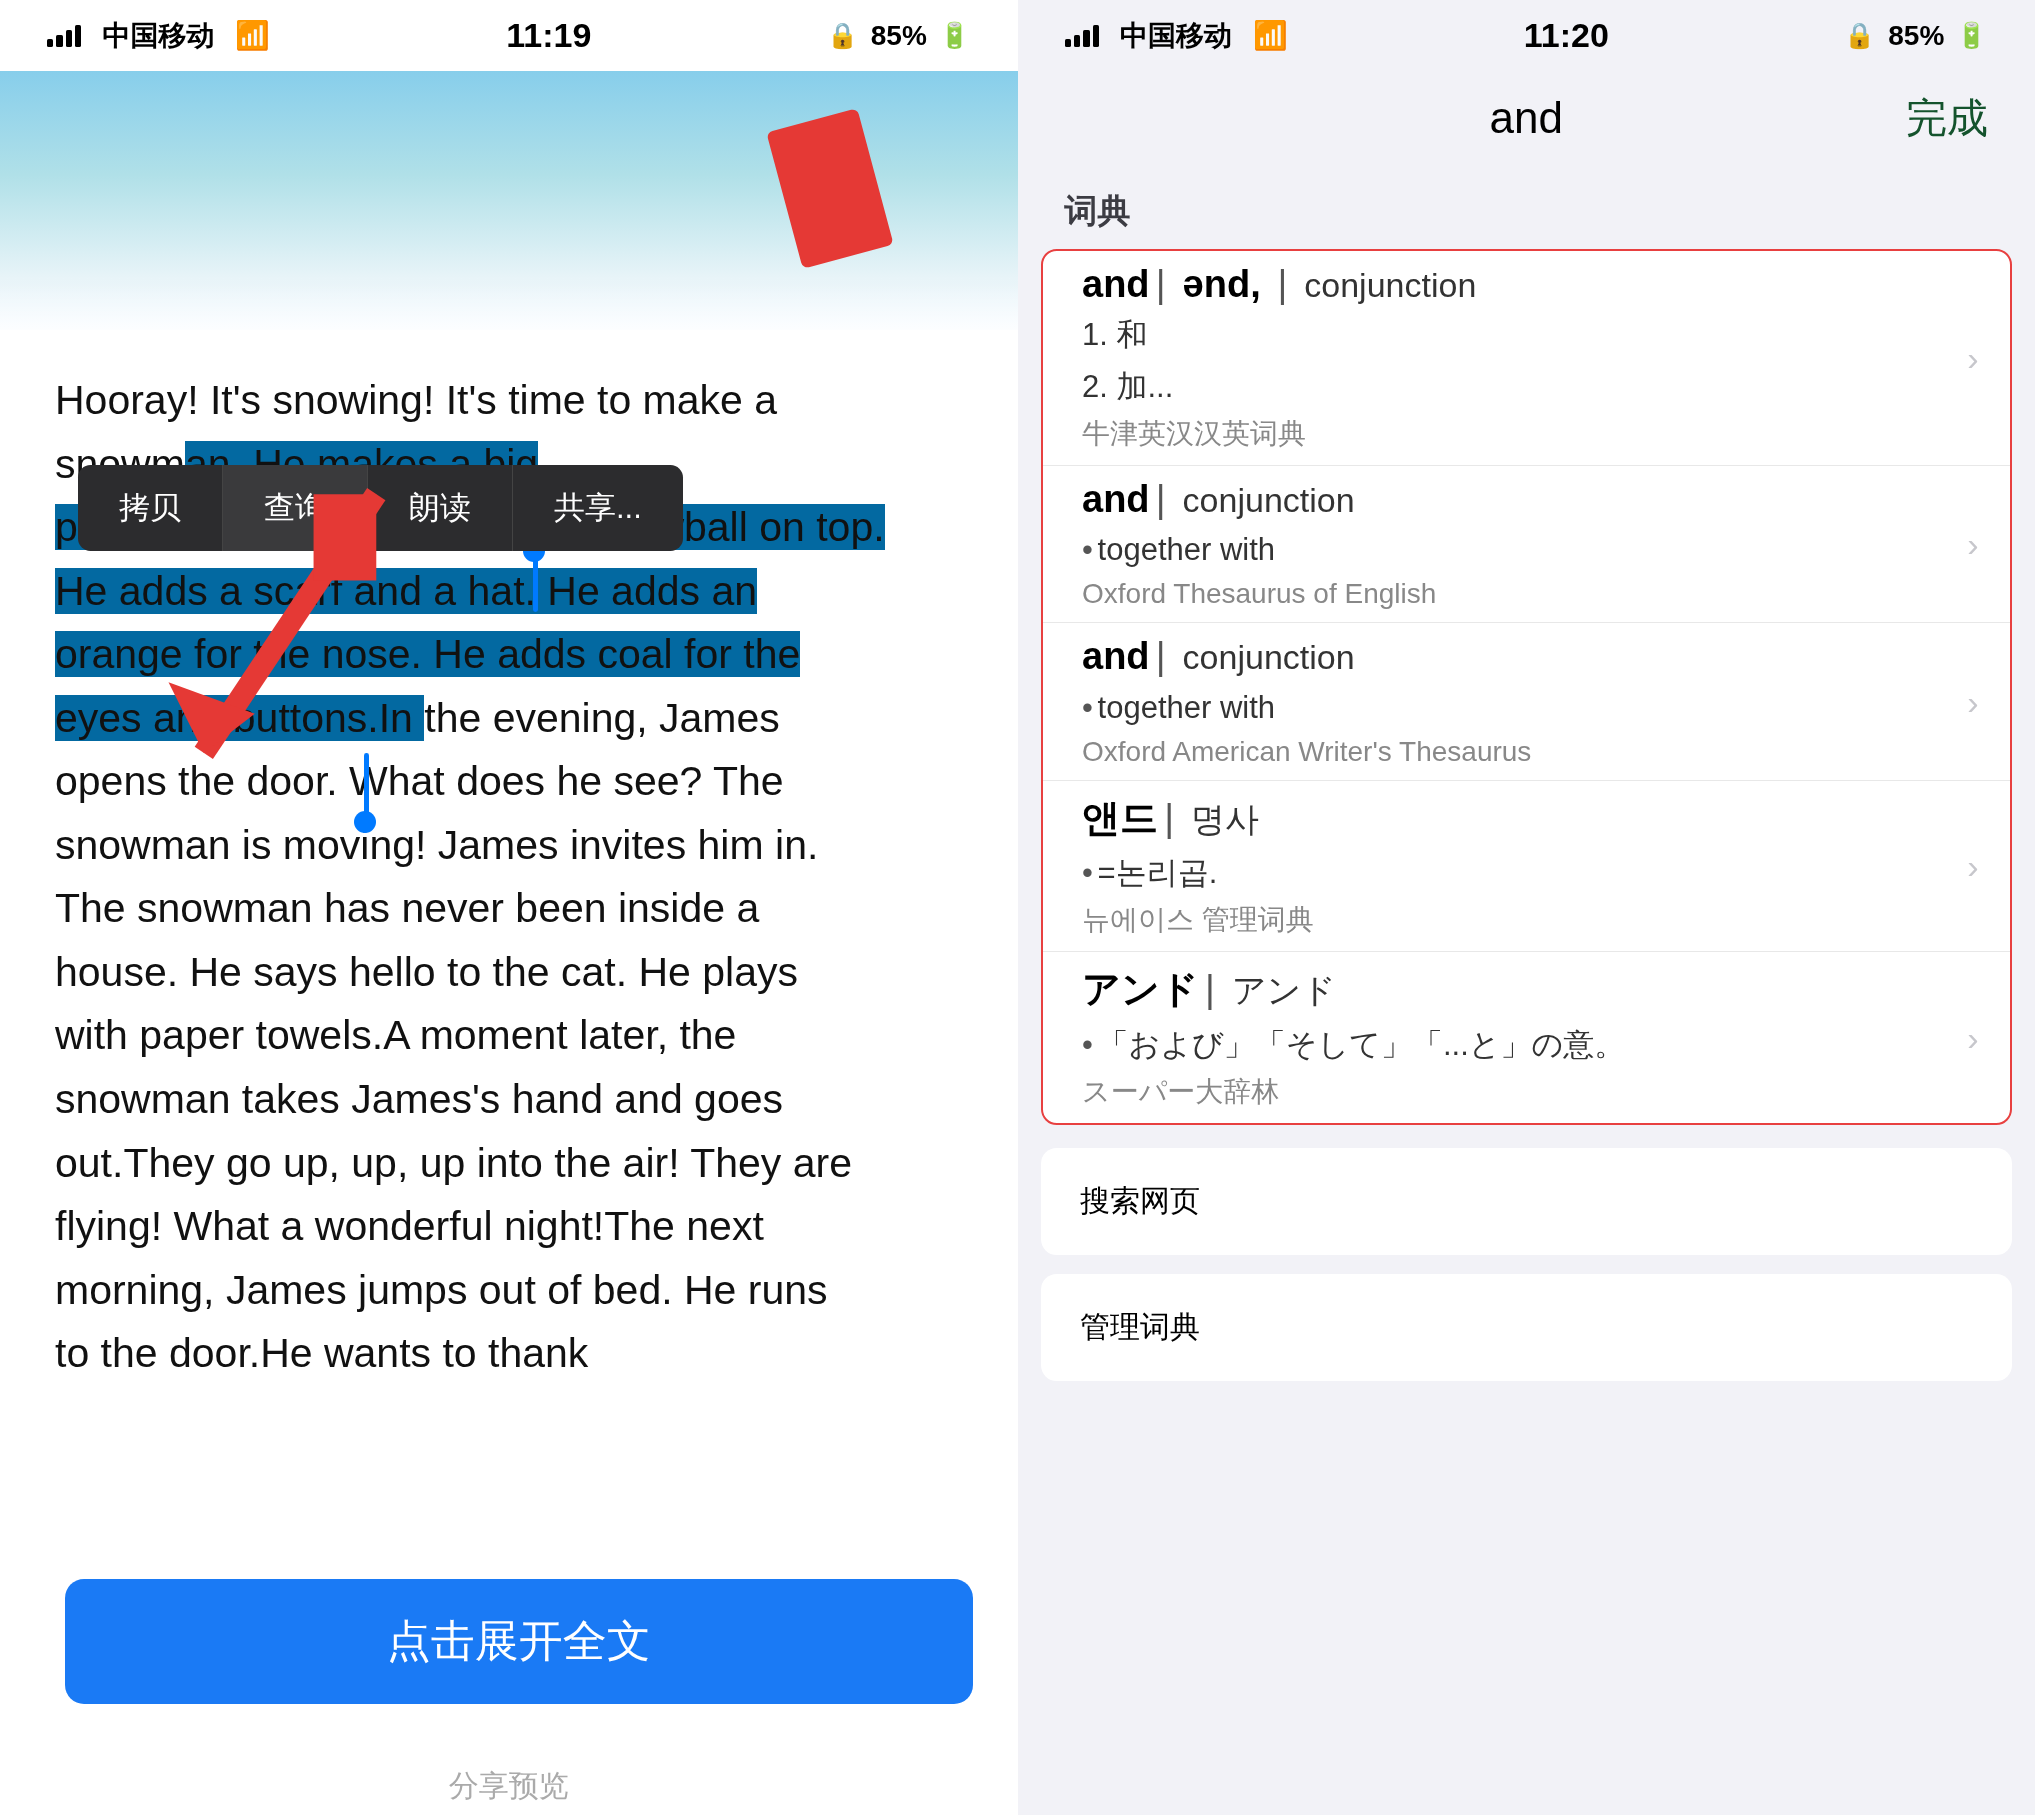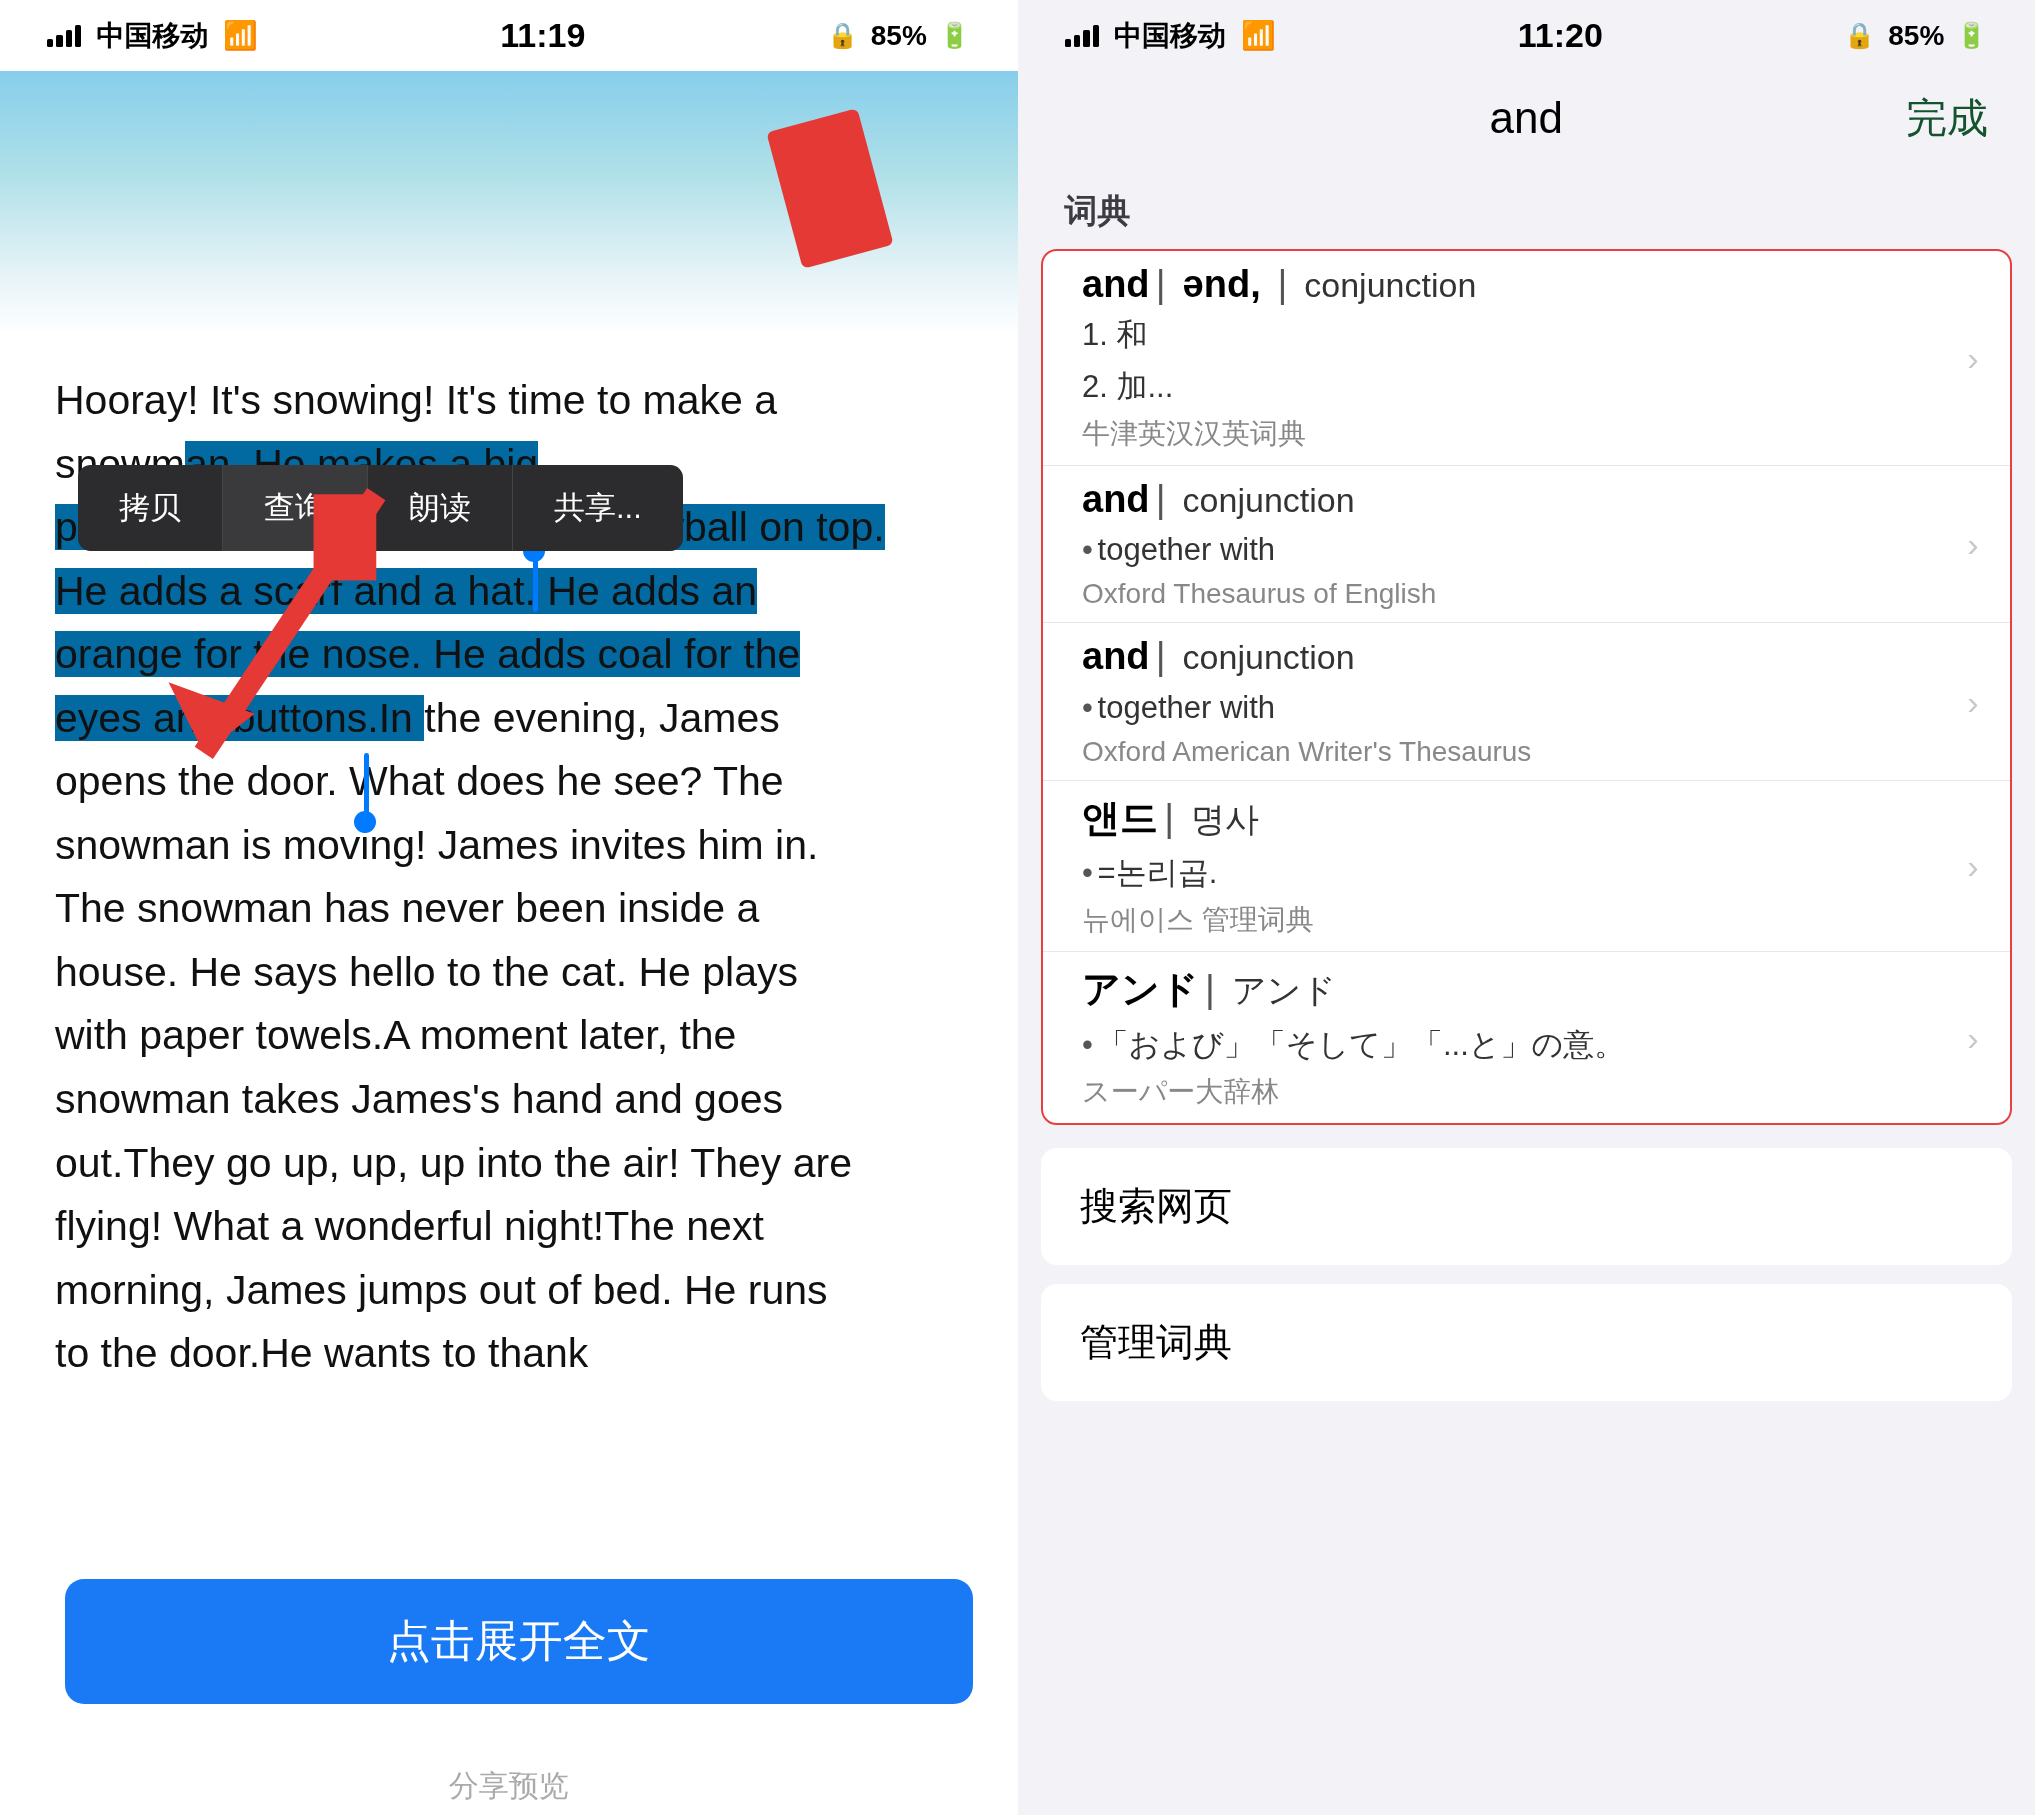--- a/index.html
+++ b/index.html
@@ -26,21 +26,21 @@
     .status-bar-left {
       height: 71px;
       background: #fff;
       display: flex;
       align-items: center;
       justify-content: space-between;
       padding: 0 47px;
       font-size: 28px;
       font-weight: 600;
     }
-    .status-left-info { display: flex; align-items: center; gap: 15px; }
+    .status-left-info { display: flex; align-items: center; gap: 21px; }
     .status-right-info { display: flex; align-items: center; gap: 12.5px; }
 
     .hero-image {
       width: 100%;
       height: 259px;
       background: linear-gradient(180deg, #87ceeb 0%, #b0e0e8 40%, #e8f4f8 80%, #f0f8ff 100%);
       position: relative;
       overflow: hidden;
       flex-shrink: 0;
     }
@@ -268,21 +268,21 @@
       flex: 1;
       display: flex;
       flex-direction: column;
     }
 
     .dict-bottom-item {
       background: #fff;
       margin: 7.8px 23.5px 0 23.5px;
       border-radius: 15.7px;
       padding: 33px 39px;
-      font-size: 38px;
+      font-size: 30px;
       font-weight: 500;
       color: #000;
       cursor: pointer;
     }
 
     
     .arrow-svg {
       position: absolute;
       top: 125px;
       left: 47px;

